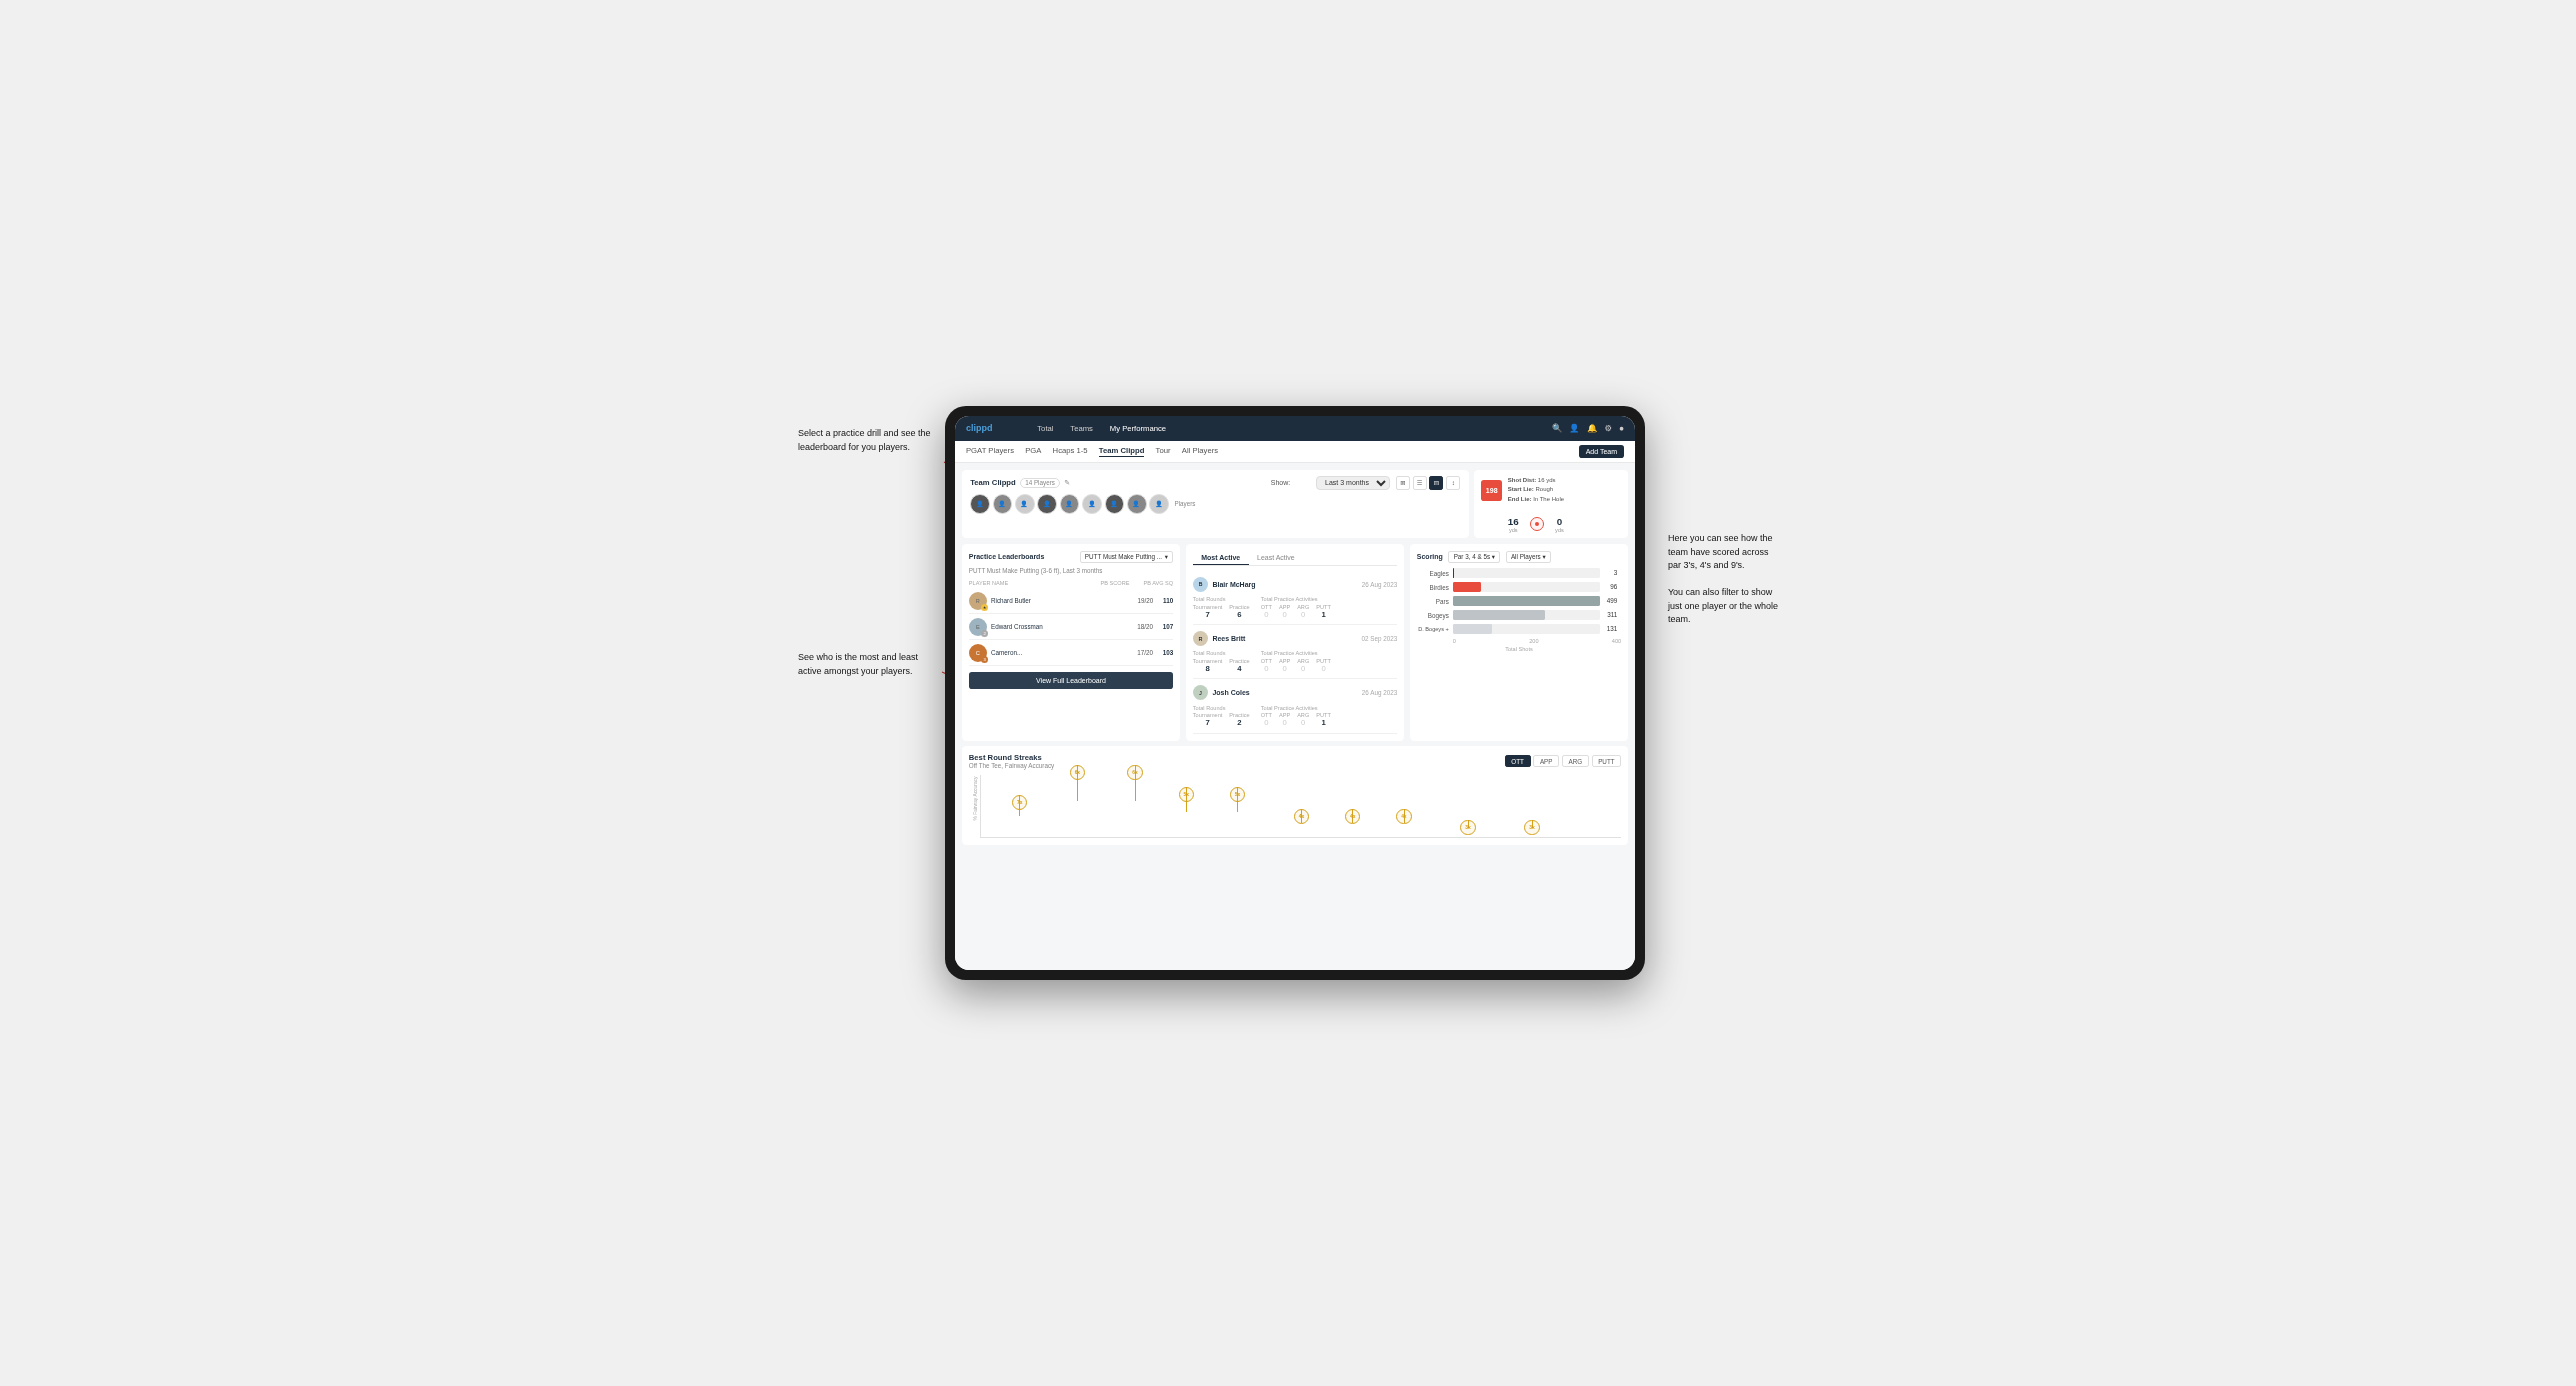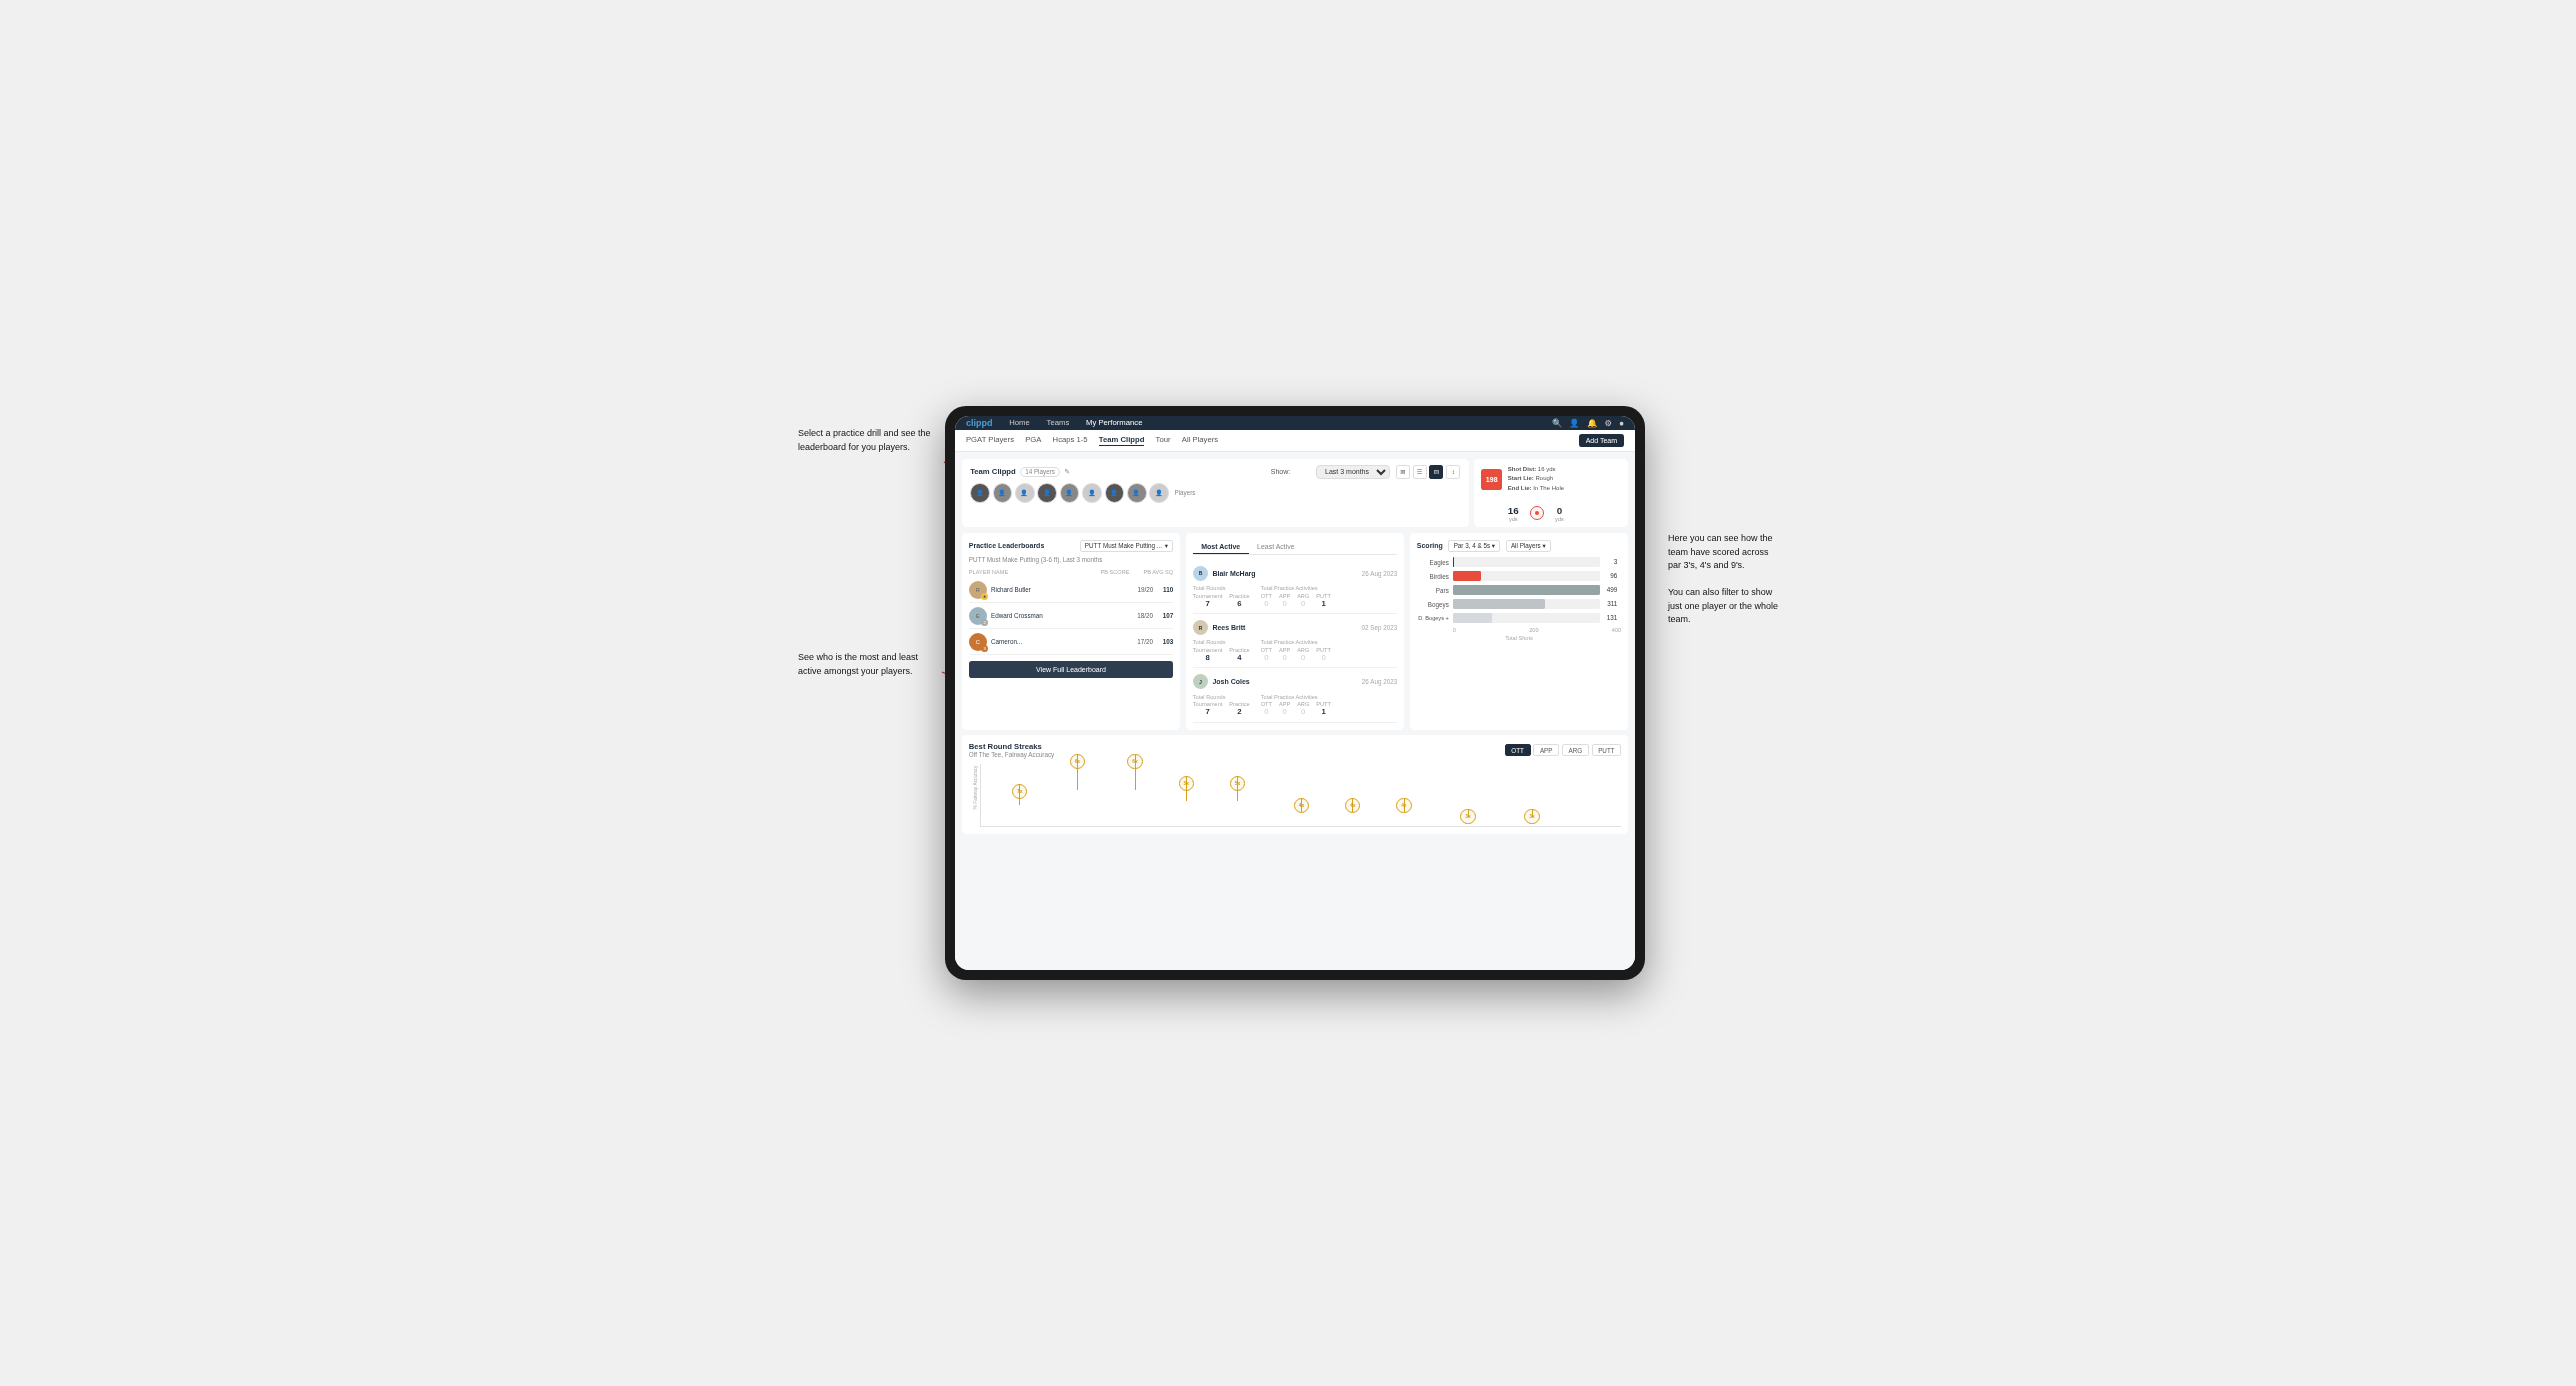--- a/index.html
+++ b/index.html
@@ -54,22 +54,23 @@
       overflow: hidden;
       display: flex;
       flex-direction: column;
     }
     
     .navbar {
       background: #1e2d3d;
       display: flex;
       align-items: center;
       padding: 0 11.2px;
-      height: 14px;
+      height: 25px;
       flex-shrink: 0;
+      gap: 28px;
     }
     .navbar-brand {
       color: #4a9eda;
       font-weight: 700;
       font-size: 9px;
       margin-right: 14px;
     }
     .navbar-links {
       display: flex;
       gap: 11.2px;
@@ -464,21 +465,21 @@
       </defs>
     <path d="M 110 20 Q 40 40 10 60" stroke="#c0392b" stroke-width="1.5" fill="none" marker-end="url(#arrowhead3)"></path>
   </svg>
 
   <div class="tablet">
     <div class="tablet-screen">
 
       <div class="navbar">
         <div class="navbar-brand">clippd</div>
         <div class="navbar-links">
-          <span class="navbar-link">Home</span>
+          <span class="navbar-link">Total</span>
           <span class="navbar-link">Teams</span>
           <span class="navbar-link active">My Performance</span>
         </div>
         <div class="navbar-icons">
           <span class="navbar-icon">🔍</span>
           <span class="navbar-icon">👤</span>
           <span class="navbar-icon">🔔</span>
           <span class="navbar-icon">⚙</span>
           <span class="navbar-icon">●</span>
         </div>

